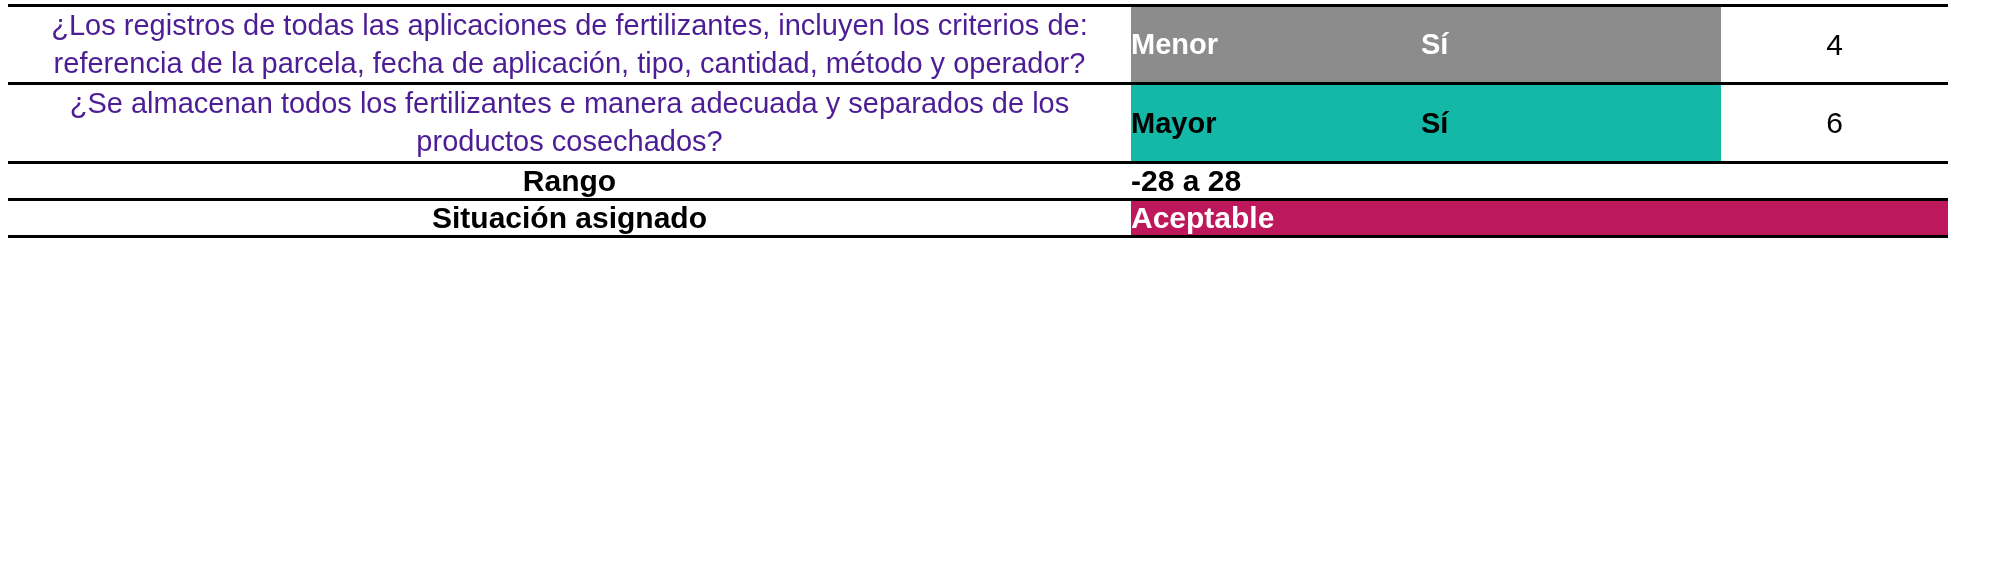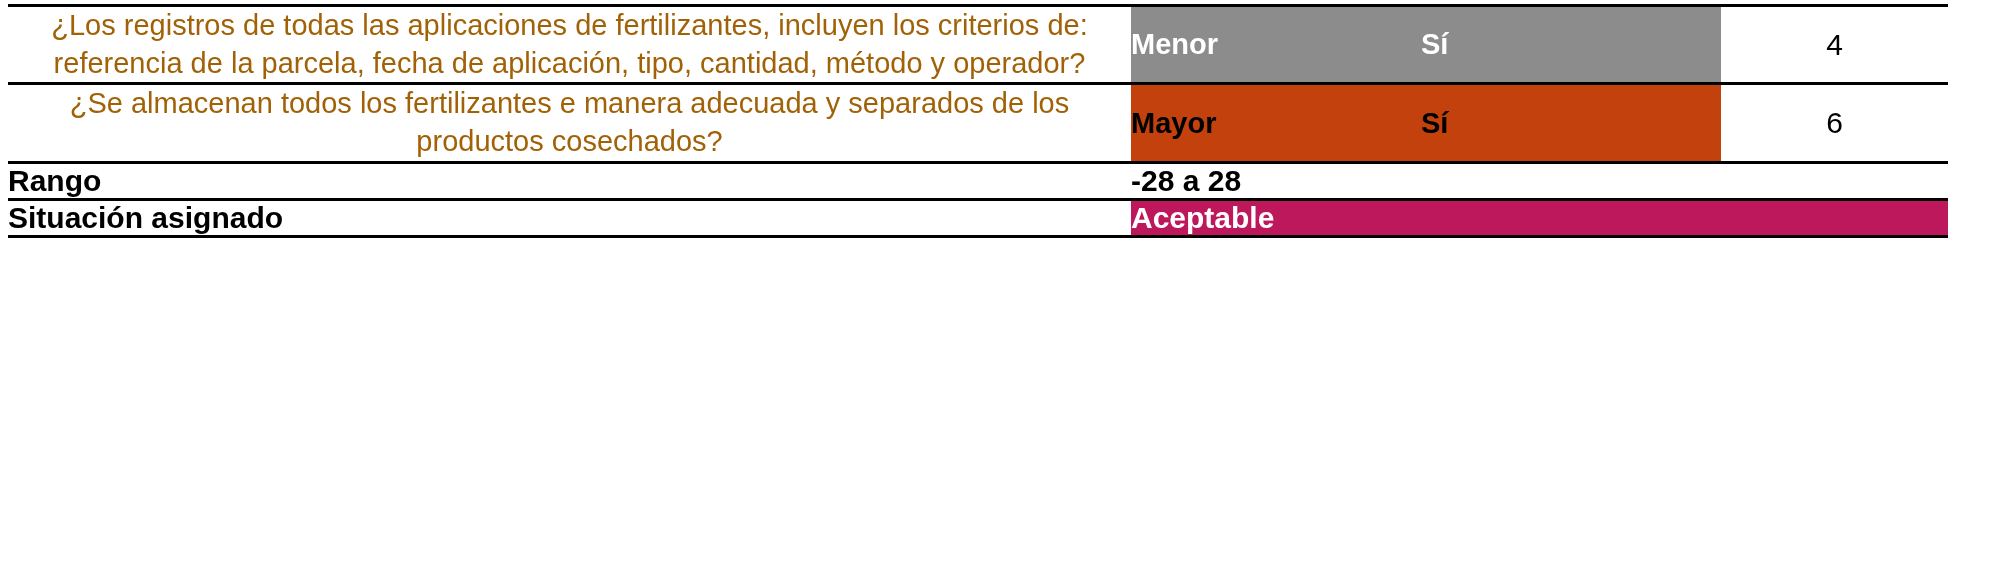--- a/index.html
+++ b/index.html
@@ -37,41 +37,41 @@
     border-bottom: 3px solid #000000;
     padding: 0;
     vertical-align: middle;
   }
 
   .q-cell {
     text-align: center;
     font-size: 29px;
     line-height: 1.30;
     padding: 9px 14px;
-    color: #a16207;
+    color: #4c1d95;
   }
   .sev-cell, .ans-cell {
     font-size: 29px;
     font-weight: bold;
     padding: 9px 6px;
   }
   .score-cell {
     text-align: center;
     font-size: 30px;
     padding: 9px 6px;
   }
 
   
   .fill-gray   { background: #8c8c8c; color: #ffffff; }
-  .fill-lilac  { background: #c2410c; color: #000000; }
+  .fill-lilac  { background: #14b8a6; color: #000000; }
   .fill-none   { background: #ffffff; color: #000000; }
 
   
   .sum-label {
-    text-align: left;
+    text-align: center;
     font-size: 30px;
     font-weight: bold;
     padding: 8px 10px;
     background: #ffffff;
     color: #000000;
     margin-top: 40px;
   }
   .sum-value {
     font-size: 30px;
     font-weight: bold;

